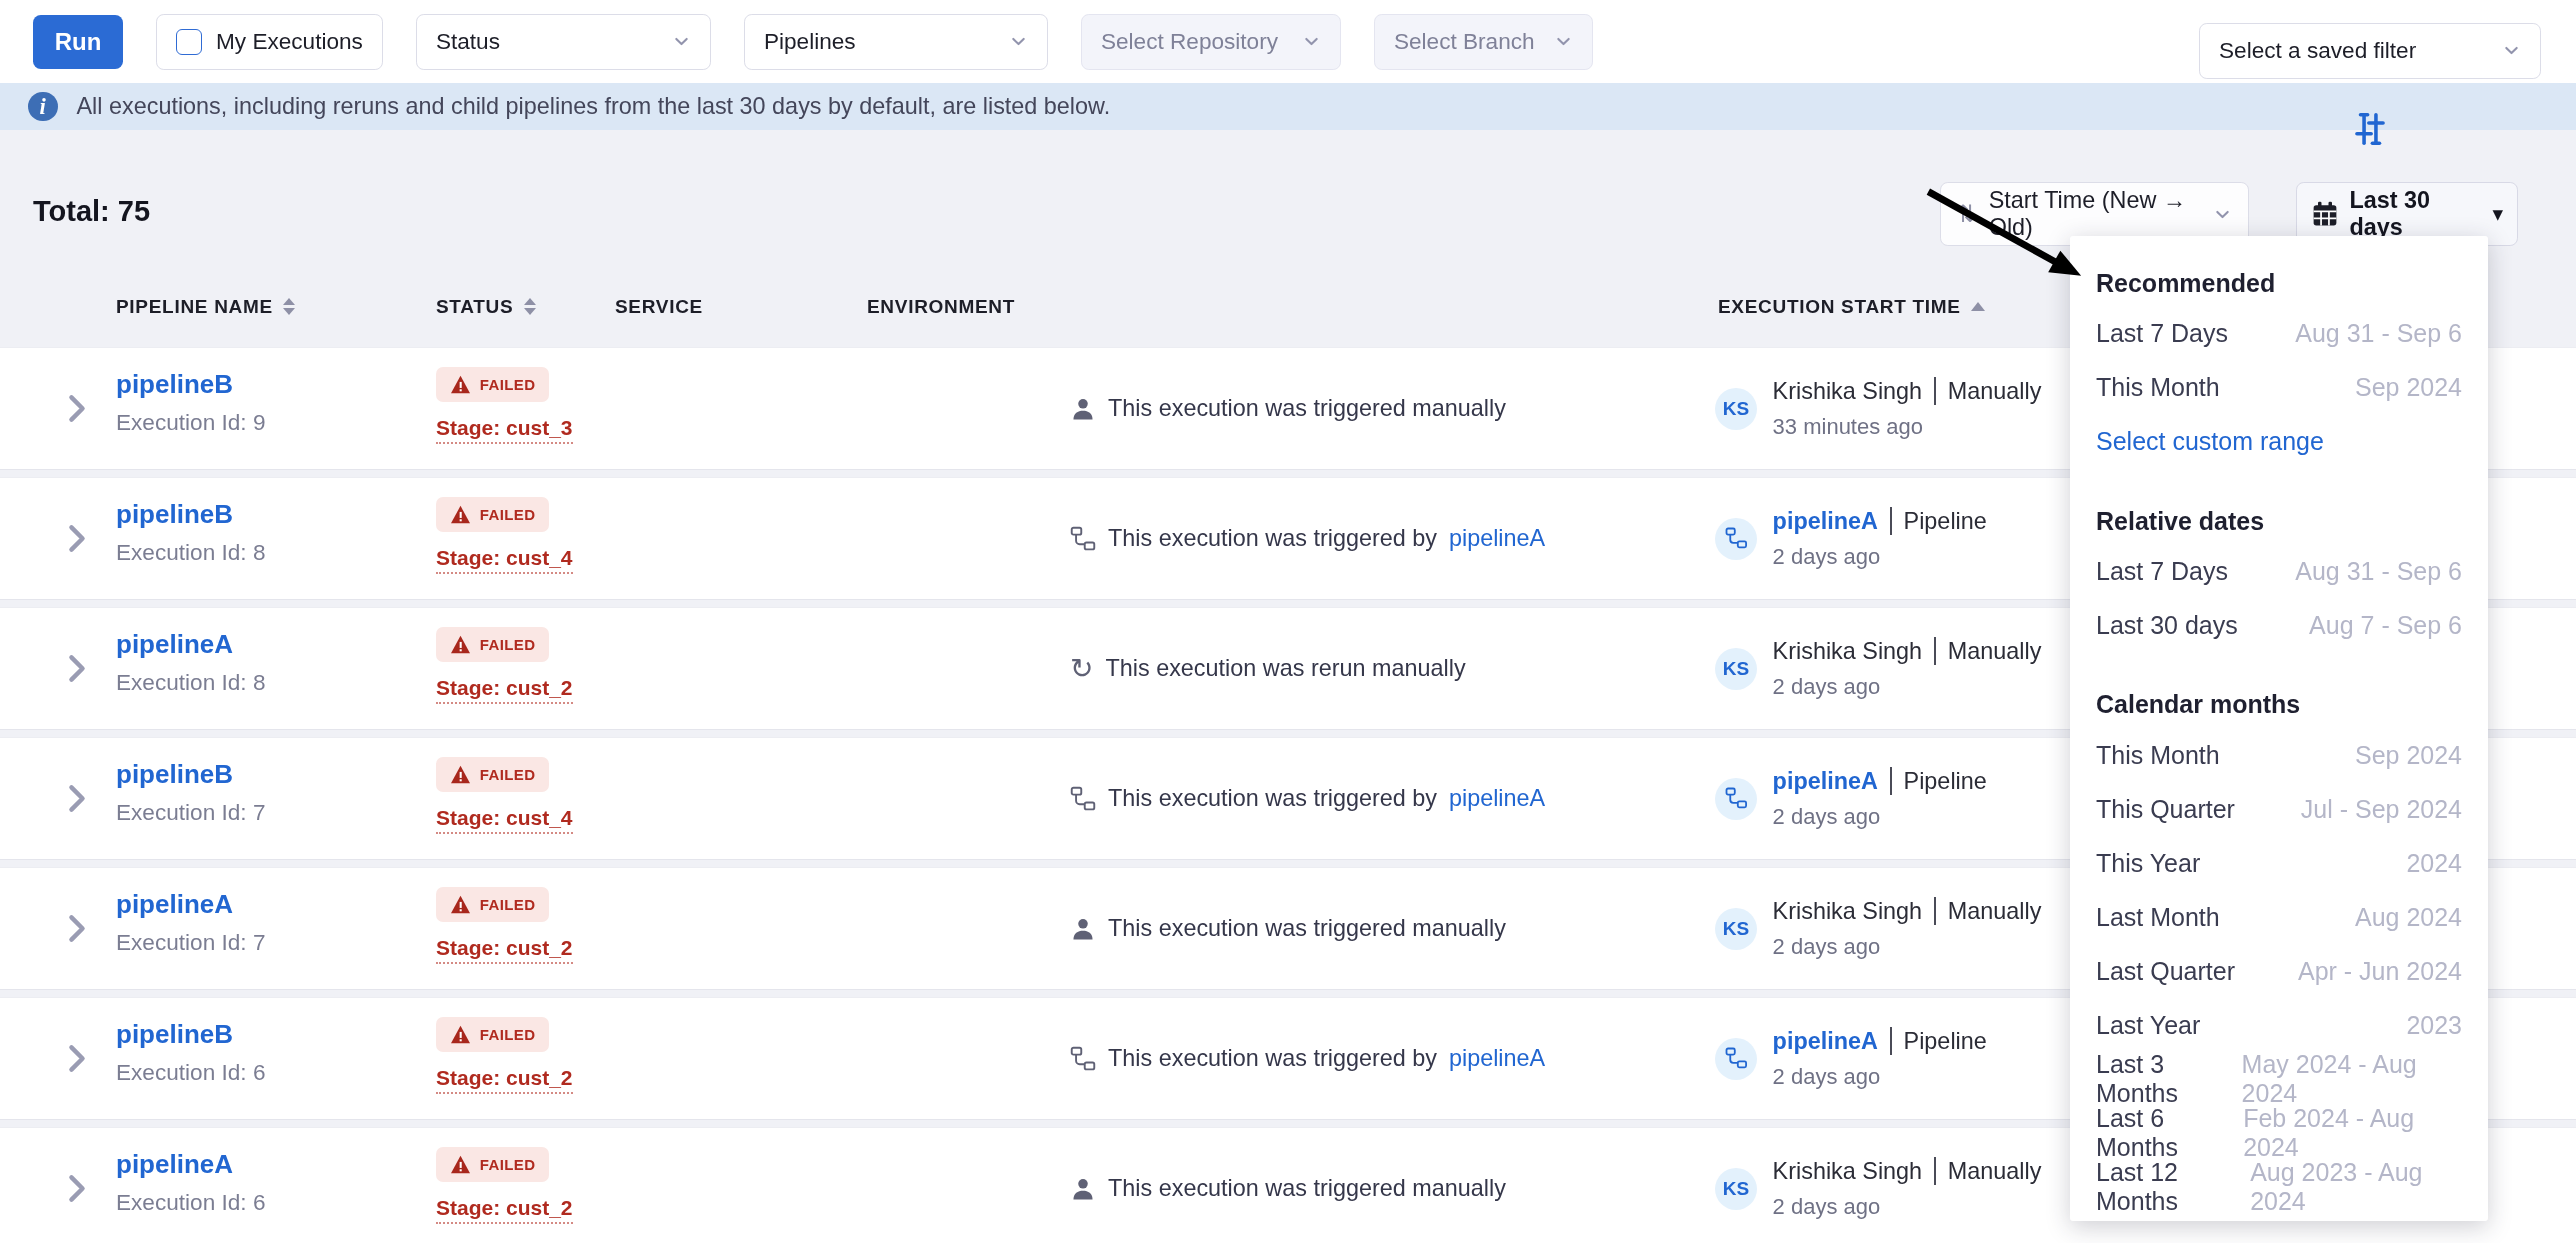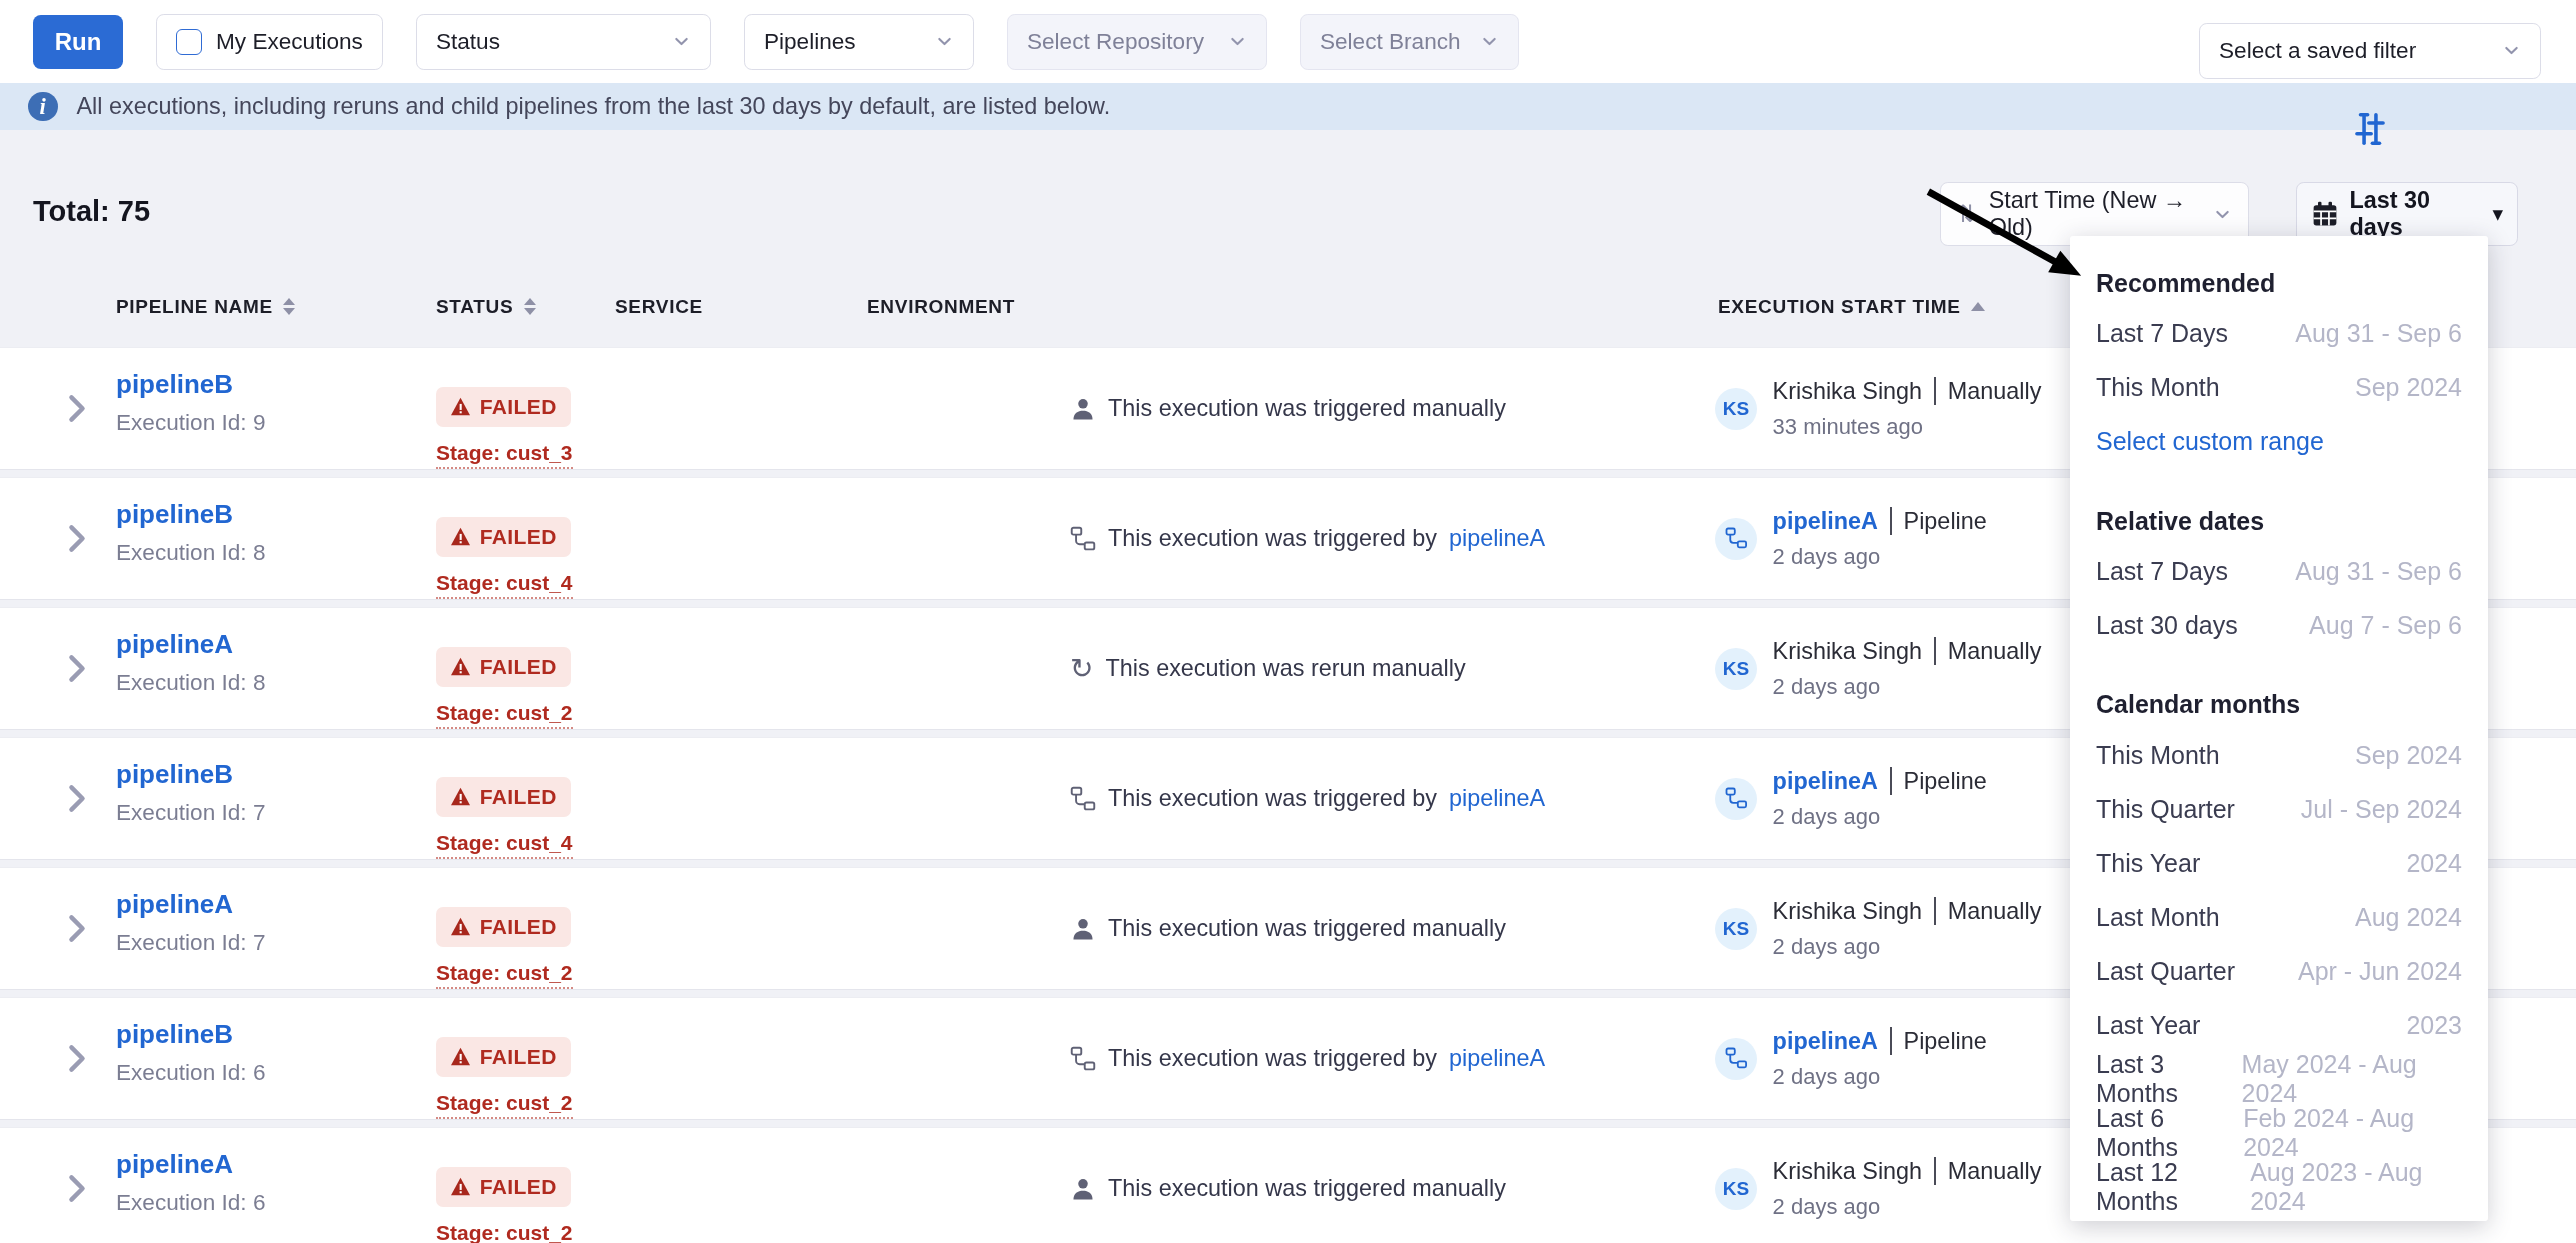--- a/index.html
+++ b/index.html
@@ -12,21 +12,21 @@
              display:flex; align-items:center; padding:0 35px 0 33px; gap:33px; z-index:5; }
   .run-btn { width:90px; height:54px; background:#2b6bd4; color:#fff; font-size:24px; font-weight:700;
              border:none; border-radius:7.8px; cursor:pointer; }
   .tb-box { height:56px; border:1.7px solid #dcdde8; border-radius:7.8px; background:#fff;
             display:flex; align-items:center; gap:14px; padding:16px 19px; font-size:22.6px; color:#1d1e28; }
   .tb-select { justify-content:space-between; cursor:pointer; }
   .tb-muted { background:#f3f4fa; border-color:#e4e5f0; color:#7f8198; }
   .checkbox { width:26px; height:26px; border:1.7px solid #2f6bd4; border-radius:6px; background:#fff; cursor:pointer; flex:0 0 auto; }
   .chev { width:19px; height:19px; flex:0 0 auto; }
   .chev polyline { fill:none; stroke:#9294ad; stroke-width:2.4; stroke-linecap:round; stroke-linejoin:round; }
-  .w-status { width:295px; } .w-pipelines { width:230px; } .w-repo { width:260px; } .w-branch { width:219px; }
+  .w-status { width:295px; } .w-pipelines { width:304px; } .w-repo { width:260px; } .w-branch { width:219px; }
   .tb-right { margin-left:auto; display:flex; align-items:center; gap:31px;flex-direction:column; }
   .search-wrap { position:relative; }
   .search-input { width:306px; height:56px; border:1.7px solid #dcdde8; border-radius:7.8px; font-size:22.6px;
                   padding:0 15.6px 0 54px; color:#1d1e28; outline:none; font-family:"Liberation Sans",sans-serif; }
   .search-input::placeholder { color:#a0a1b4; }
   .search-icon { position:absolute; left:15.6px; top:14.8px; width:26px; height:26px; }
   .search-icon circle { fill:none; stroke:#6f7185; stroke-width:2.4; }
   .search-icon line { stroke:#6f7185; stroke-width:2.4; stroke-linecap:round; }
   .w-saved { width:342px; }
   .filter-icon { width:38px; height:38px; cursor:pointer; }
@@ -69,21 +69,21 @@
   .rows { position:absolute; left:0; top:347px; width:100%; }
   .row { position:relative; width:100%; height:123px; background:#ffffff; margin-bottom:7px;
          border-top:0.9px solid #ecedf2; border-bottom:0.9px solid #e4e5ec; }
   .row-chevron { position:absolute; left:64px; top:45px; width:26px; height:31px; cursor:pointer; }
   .row-chevron polyline { fill:none; stroke:#9a9cb3; stroke-width:4; stroke-linecap:round; stroke-linejoin:round; }
   .cell-name { position:absolute; left:116px; top:21px; }
   .pipeline-link { font-size:26px; font-weight:700; color:#2166d1; text-decoration:none; cursor:pointer; }
   .exec-id { font-size:22.6px; color:#7b7d92; margin-top:10.4px; }
   .cell-status { position:absolute; left:436px; top:19px; }
   .badge { display:inline-flex; align-items:center; gap:8.7px; background:#fae7e4; color:#b02a1f;
-           font-size:21px; font-weight:700; letter-spacing:0.4px; padding:7.8px 14px; border-radius:7px;margin-top:20px; }
+           font-size:15px; font-weight:700; letter-spacing:0.4px; padding:7.8px 14px; border-radius:7px; }
   .warn-icon { width:21px; height:19px; }
   .stage-link { display:inline-block; margin-top:14px; font-size:21px; font-weight:700; color:#b02a1f;
                 border-bottom:2.6px dotted rgba(176,42,31,.55); padding-bottom:2.6px; cursor:pointer; text-decoration:none; }
   .cell-trigger { position:absolute; left:1070px; top:0; height:100%; display:flex; align-items:center; gap:12px;
                   font-size:23.4px; color:#35374a; }
   .trig-user-icon, .trig-pipe-icon { width:26px; height:26px; flex:0 0 auto; }
   .trig-rerun-icon { font-size:28px; color:#5f6175; line-height:1; }
   .trigger-link { color:#2166d1; text-decoration:none; cursor:pointer; }
   .cell-start { position:absolute; left:1715px; top:0; height:100%; display:flex; align-items:center; gap:15.6px; }
   .avatar { width:42px; height:42px; border-radius:50%; background:#e3f1fc; color:#2166d1;

